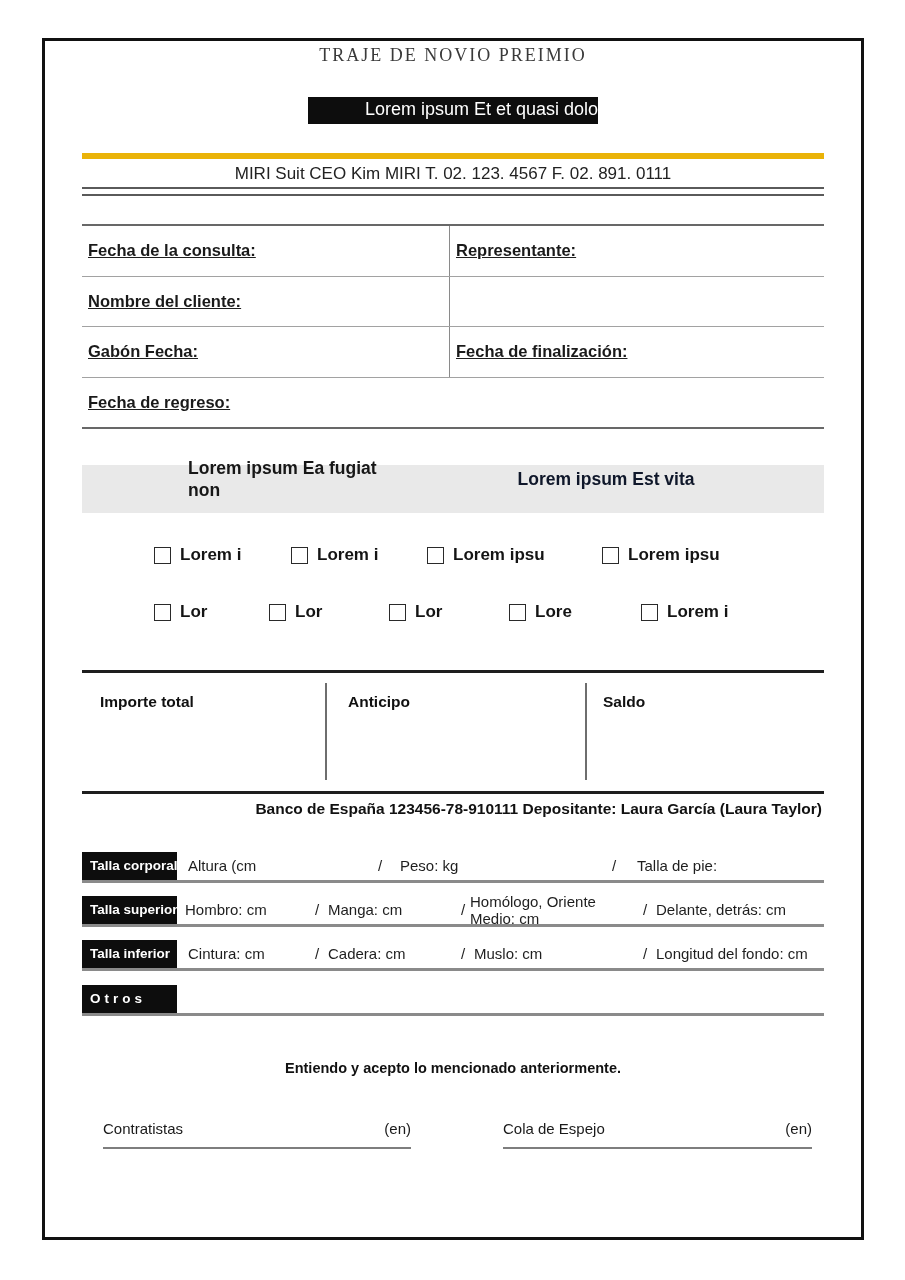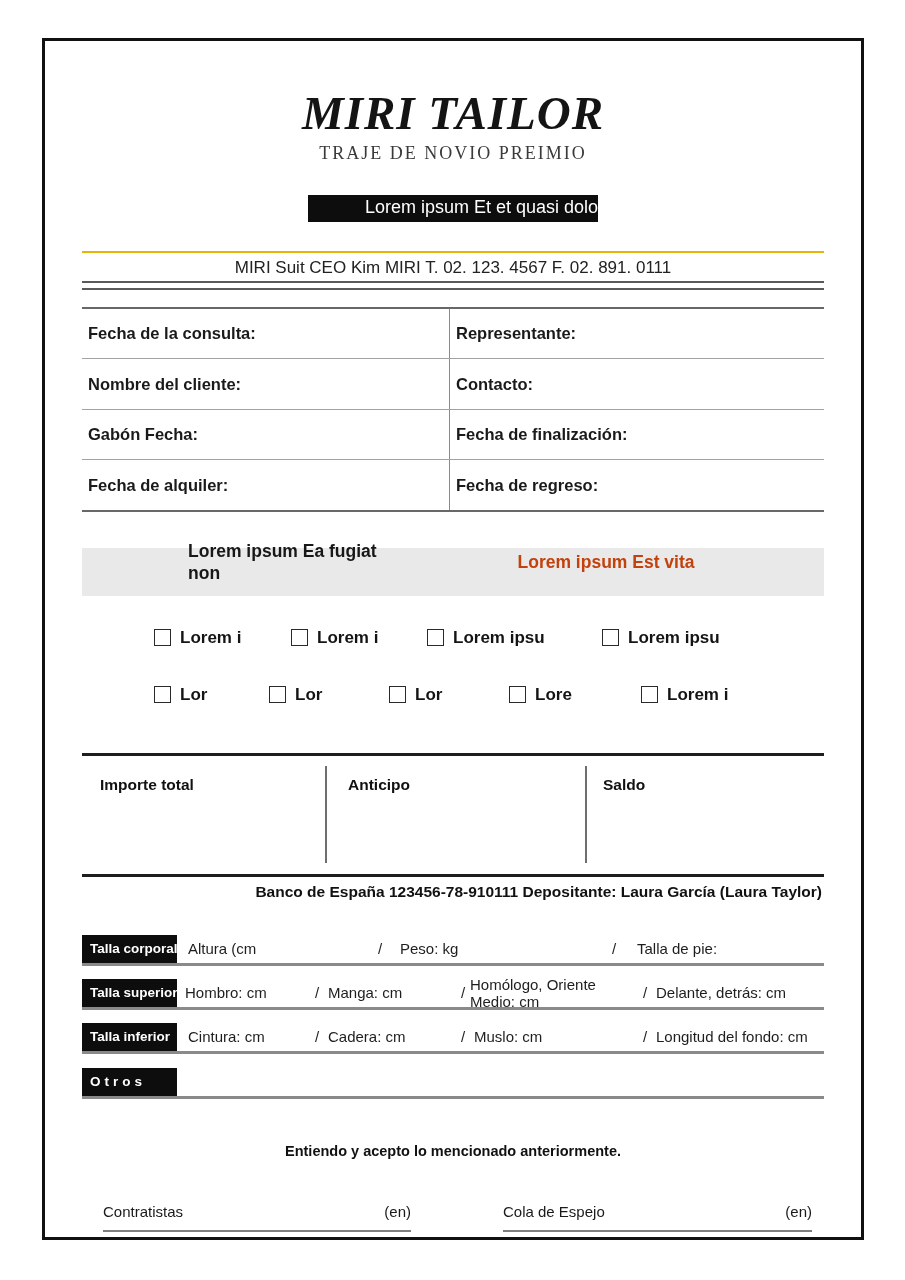--- a/index.html
+++ b/index.html
@@ -5,35 +5,35 @@
   html,body{margin:0;padding:0;background:#ffffff;}
   body{width:905px;height:1280px;font-family:"Liberation Sans",sans-serif;color:#1e1e1e;position:relative;}
   .frame{position:absolute;left:42px;top:38px;width:742px;height:1196px;border:3px solid #111;padding:0 37px;background:#fff;}
 
   
   .title{margin:47px 0 0;text-align:center;font-family:"Liberation Serif",serif;font-style:italic;font-weight:bold;font-size:47px;line-height:1.08;color:#141414;letter-spacing:1px;}
   .subtitle{margin-top:4px;text-align:center;font-family:"Liberation Serif",serif;font-size:18px;letter-spacing:2px;color:#3a3a3a;}
   .banner{width:290px;margin:31px auto 0;background:#0d0d0d;color:#fff;text-align:right;font-size:18px;padding:2px 0 4px;}
 
   
-  .ceo{margin-top:29px;border-top:2px solid #eab308;border-bottom:2px solid #5a5a5a;padding:5px 0 3px;text-align:center;font-size:17px;color:#222;}
+  .ceo{margin-top:29px;border-top:6px solid #eab308;border-bottom:2px solid #5a5a5a;padding:5px 0 3px;text-align:center;font-size:17px;color:#222;}
   .ceo-line2{height:2px;background:#5a5a5a;margin-top:5px;}
 
   
-  .client-table{margin-top:17px;border-top:2.5px solid #686868;border-bottom:2.5px solid #686868;}
+  .client-table{margin-top:28px;border-top:2.5px solid #686868;border-bottom:2.5px solid #686868;text-decoration:underline;}
   .crow{display:flex;height:49.5px;border-bottom:1px solid #a2a2a2;}
   .crow:last-child{border-bottom:none;}
   .ccell{display:flex;align-items:center;font-weight:bold;font-size:16.5px;color:#1a1a1a;box-sizing:border-box;}
   .ccell.l{width:368px;padding-left:6px;border-right:1.3px solid #8a8a8a;}
   .ccell.r{flex:1;padding-left:6px;}
 
   
   .band{position:relative;margin-top:36px;height:48px;background:#e9e9e9;}
   .band-h1{position:absolute;left:106px;top:-8px;width:218px;font-weight:bold;font-size:17.5px;line-height:22px;color:#171717;}
-  .band-h2{position:absolute;left:374px;top:4px;width:300px;text-align:center;font-weight:bold;font-size:17.5px;color:#c2410c;}
+  .band-h2{position:absolute;left:374px;top:4px;width:300px;text-align:center;font-weight:bold;font-size:17.5px;color:#0f172a;}
 
   
   .cbrow{position:relative;height:24px;}
   .cbrow1{margin-top:32px;}
   .cbrow2{margin-top:33px;}
   .cb{position:absolute;top:0;display:flex;align-items:center;}
   .box{width:15px;height:15px;border:1.6px solid #2a2a2a;background:#fff;margin-right:9px;flex:none;}
   .cbl{font-weight:bold;font-size:17px;color:#141414;white-space:nowrap;}
   .c10{left:72px}.c11{left:209px}.c12{left:345px}.c13{left:520px}
   .c20{left:72px}.c21{left:187px}.c22{left:307px}.c23{left:427px}.c24{left:559px}
@@ -67,42 +67,39 @@
   .signatures{margin-top:44px;display:flex;}
   .sig{display:flex;justify-content:space-between;align-items:flex-end;border-bottom:2px solid #7e7e7e;padding-bottom:10px;font-size:15px;color:#1a1a1a;}
   .sig.left{margin-left:21px;width:308px;}
   .sig.right{margin-left:92px;width:309px;}
 </style>
 </head>
 <body>
 
 <div class="frame">
 
-  <h1 class="title">MIRI TAILOR</h1>
   <div class="subtitle">TRAJE DE NOVIO PREIMIO</div>
   <div class="banner">Lorem ipsum Et et quasi dolo</div>
 
   <div class="ceo">MIRI Suit CEO Kim MIRI T. 02. 123. 4567 F. 02. 891. 0111</div>
   <div class="ceo-line2"></div>
 
   <div class="client-table">
     <div class="crow">
       <div class="ccell l">Fecha de la consulta:</div>
       <div class="ccell r">Representante:</div>
     </div>
     <div class="crow">
       <div class="ccell l">Nombre del cliente:</div>
-      <div class="ccell r">Contacto:</div>
     </div>
     <div class="crow">
       <div class="ccell l">Gabón Fecha:</div>
       <div class="ccell r">Fecha de finalización:</div>
     </div>
     <div class="crow">
-      <div class="ccell l">Fecha de alquiler:</div>
       <div class="ccell r">Fecha de regreso:</div>
     </div>
   </div>
 
   <div class="band">
     <div class="band-h1">Lorem ipsum Ea fugiat non</div>
     <div class="band-h2">Lorem ipsum Est vita</div>
   </div>
 
   <div class="cbrow cbrow1">

